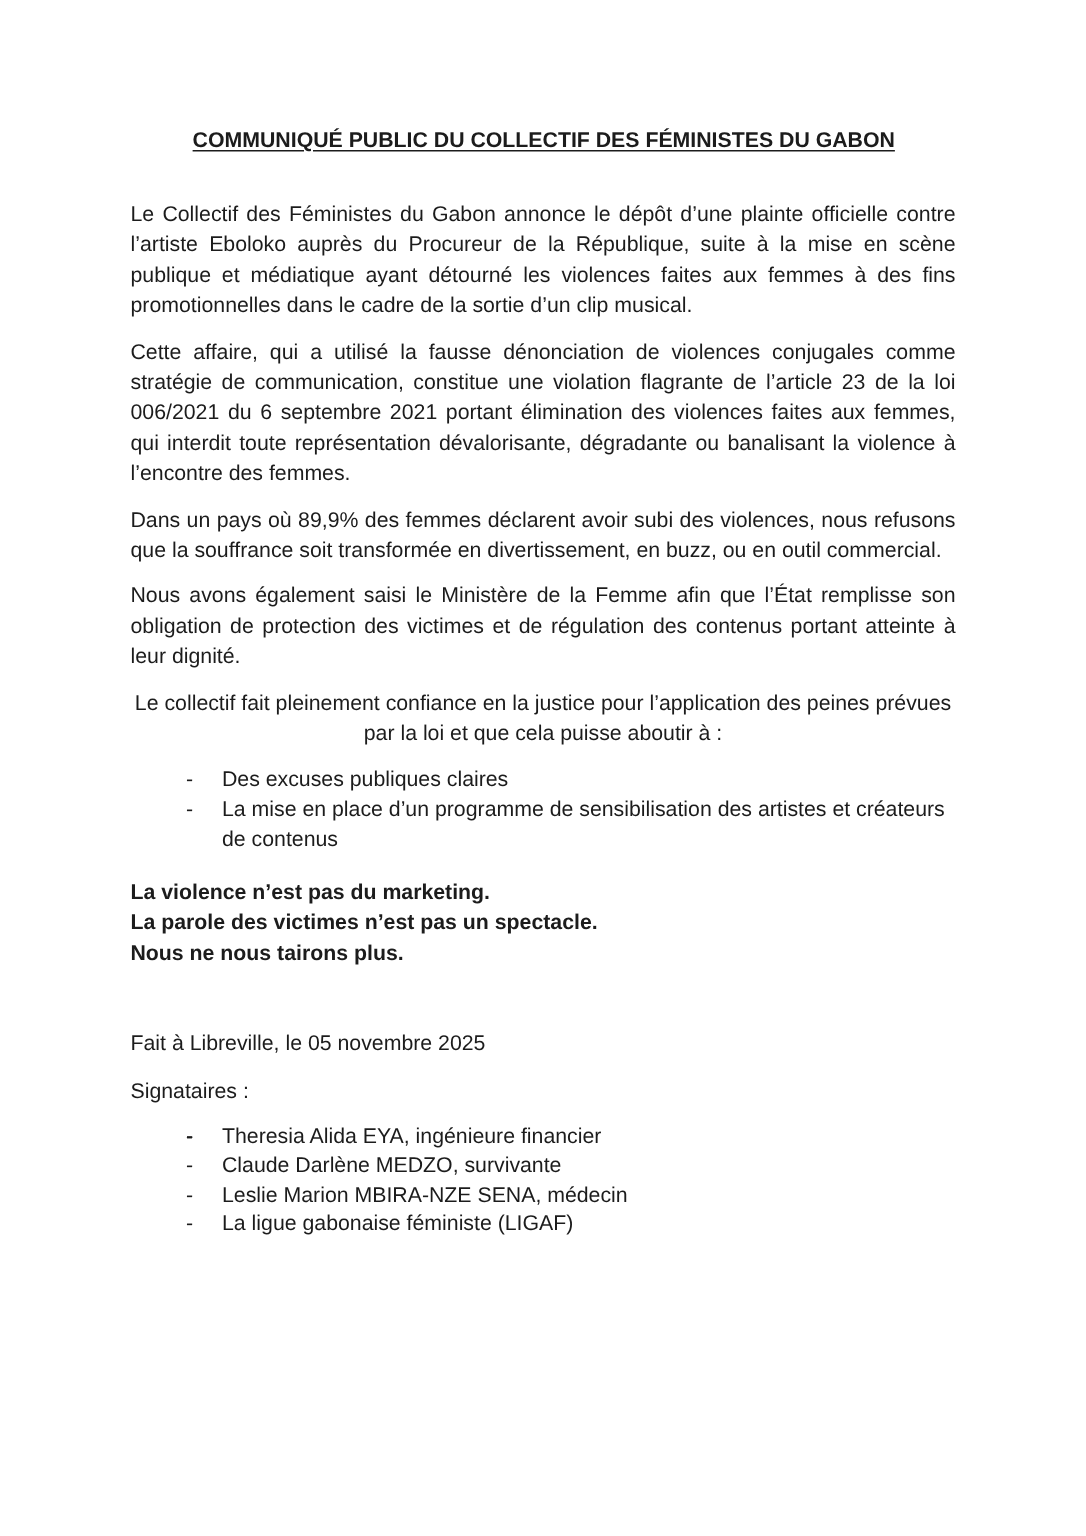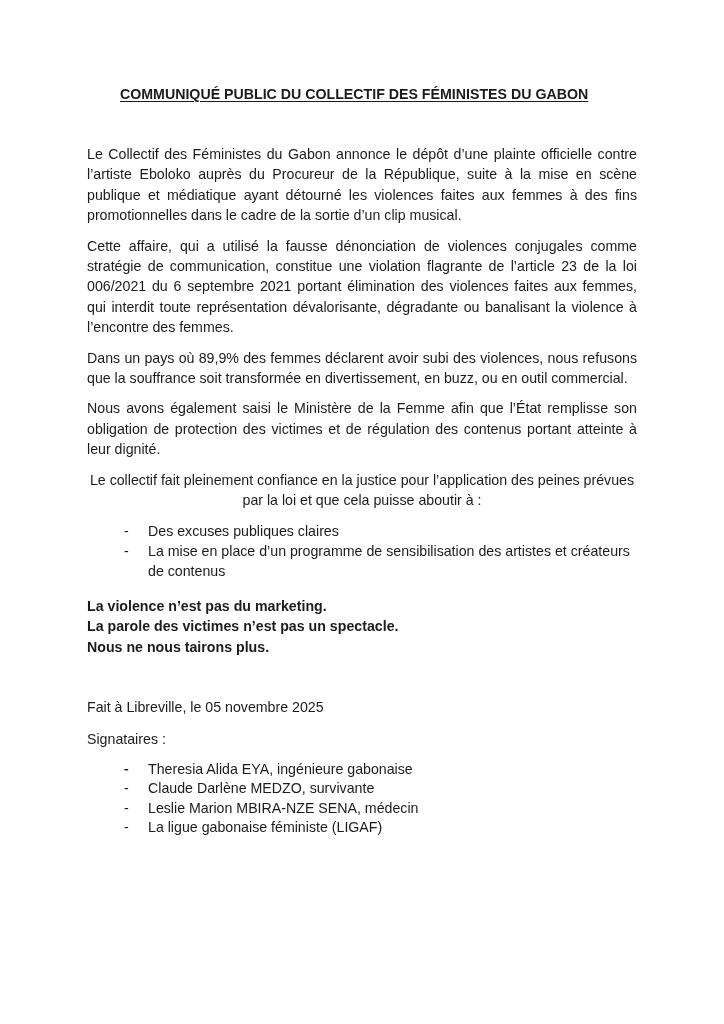--- a/index.html
+++ b/index.html
@@ -19,31 +19,31 @@
       position: absolute;
       left: 87px;
       top: 0;
       width: 550px;
     }
     .title {
       position: absolute;
       top: 86px;
       left: 33px;
       width: 485px;
-      text-align: left;
+      text-align: center;
       font-weight: bold;
       font-size: 14.2px;
       text-decoration: underline;
       text-underline-offset: 2px;
       letter-spacing: 0px;
       white-space: nowrap;
     }
     .body-text {
       position: absolute;
-      top: 144px;
+      top: 133px;
       left: 0;
       width: 550px;
       font-size: 14.2px;
       line-height: 20.4px;
     }
     .para {
       margin: 0 0 10px 0;
       text-align: justify;
     }
     .para.left {
@@ -130,21 +130,21 @@
 
     <ul class="sig-list">
       <li>
         <span class="dash">-</span>
       </li>
       <li>
         <span class="dash">-</span>
       </li>
       <li>
         <span class="dash">-</span>
-        <span>Theresia Alida EYA, ingénieure gabonaise</span>
+        <span>Theresia Alida EYA, ingénieure financier</span>
       </li>
       <li>
         <span class="dash">-</span>
         <span>Claude Darlène MEDZO, survivante</span>
       </li>
       <li>
         <span class="dash">-</span>
         <span>Leslie Marion MBIRA-NZE SENA, médecin</span>
       </li>
       <li>

